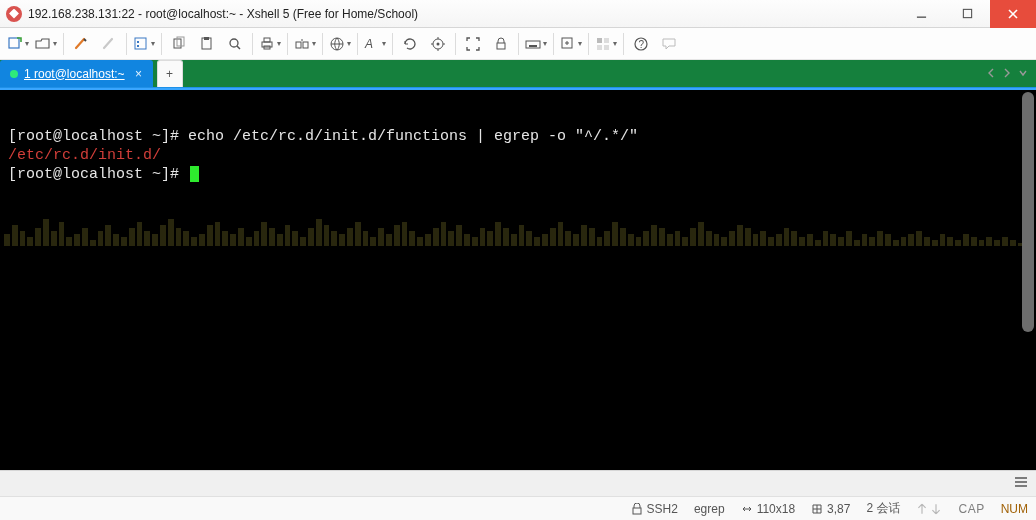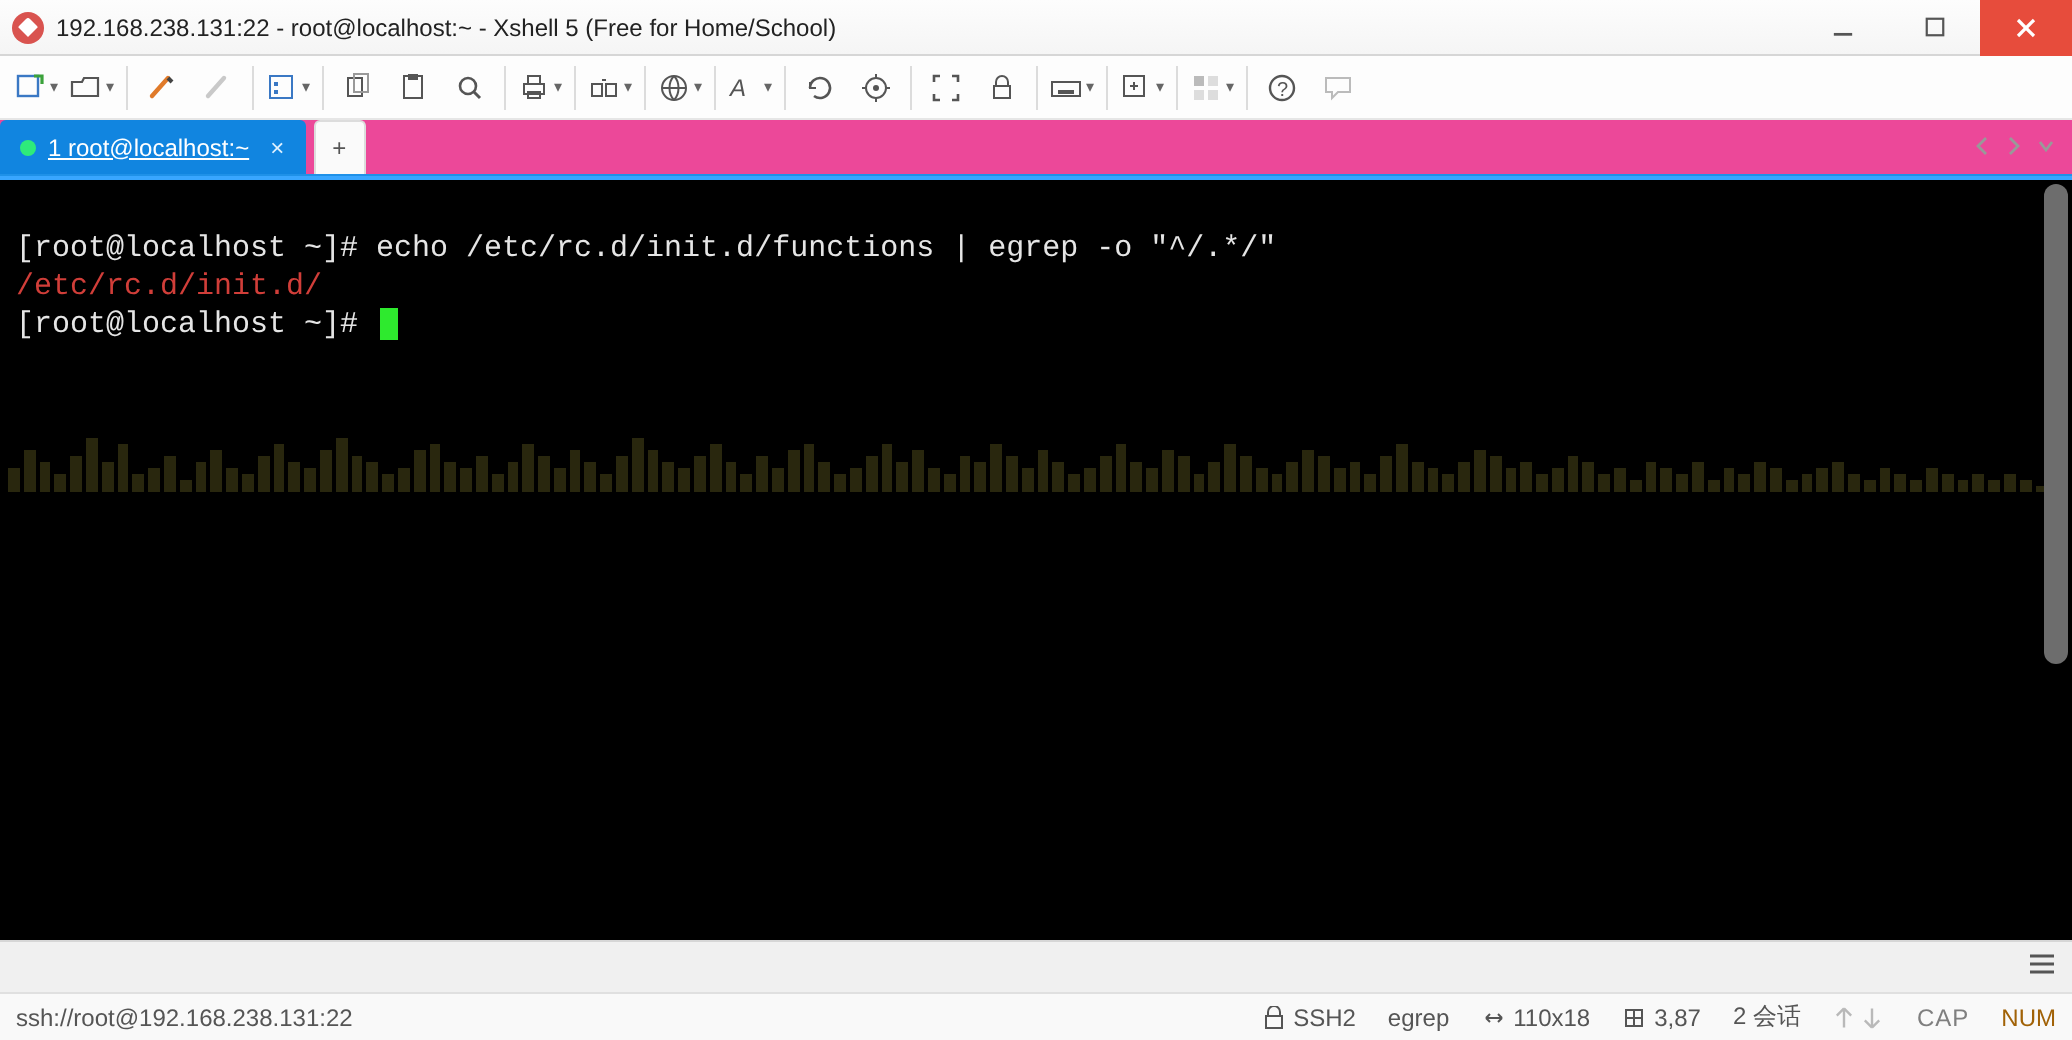--- a/index.html
+++ b/index.html
@@ -57,21 +57,21 @@
   color: #444;
   border-radius: 2px;
   margin: 0 1px;
 }
 .tbtn svg { width: 16px; height: 16px; }
 .tbtn .dd { margin-left: 2px; font-size: 8px; color: #666; }
 .sep { width: 1px; height: 22px; background: #dcdcdc; margin: 0 3px; }
 
 .tabstrip {
   height: 28px;
-  background: #ec4899;
+  background: #15803d;
   border-bottom: 1px solid #1f91e8;
   display: flex; align-items: stretch;
   position: relative;
 }
 .tab {
   display: flex; align-items: center;
   background: #1185e0;
   color: #fff;
   padding: 0 6px 0 10px;
   gap: 6px;
@@ -98,21 +98,21 @@
   margin-left: 2px;
 }
 .tabstrip-right {
   margin-left: auto; display: flex; align-items: center; gap: 6px;
   padding-right: 8px; color: #999;
 }
 .tabstrip-right svg { width: 10px; height: 10px; }
 
 .terminal-wrap { flex: 1; background: #000; position: relative; border-top: 2px solid #39a6ff; overflow: hidden; }
 .terminal {
-  padding: 6px 8px;
+  padding: 18px 8px;
   font-family: Consolas, "Courier New", monospace;
   font-size: 15px;
   line-height: 19px;
   color: #e5e5e5;
   white-space: pre;
 }
 .term-prompt { color: #e5e5e5; }
 .term-red { color: #d13e39; }
 .term-cursor {
   display: inline-block;
@@ -518,21 +518,20 @@
 
 <div class="bottombar">
   <span class="hamburger">
     <svg width="14" height="14" viewBox="0 0 14 14">
         <path d="M1 3 H13 M1 7 H13 M1 11 H13" stroke="#555" stroke-width="1.6"></path>
       </svg>
   </span>
 </div>
 
 <div class="statusbar">
-  <div class="seg">ssh://root@192.168.238.131:22</div>
   <div class="spacer"></div>
   <div class="seg">
     <svg viewBox="0 0 12 12">
         <rect x="2" y="5" width="8" height="6" stroke="#555" fill="none"></rect>
         <path d="M3 5 L3 3 A3 3 0 0 1 9 3 L9 5" stroke="#555" fill="none"></path>
       </svg>
     <span>SSH2</span>
   </div>
   <div class="seg">egrep</div>
   <div class="seg">

